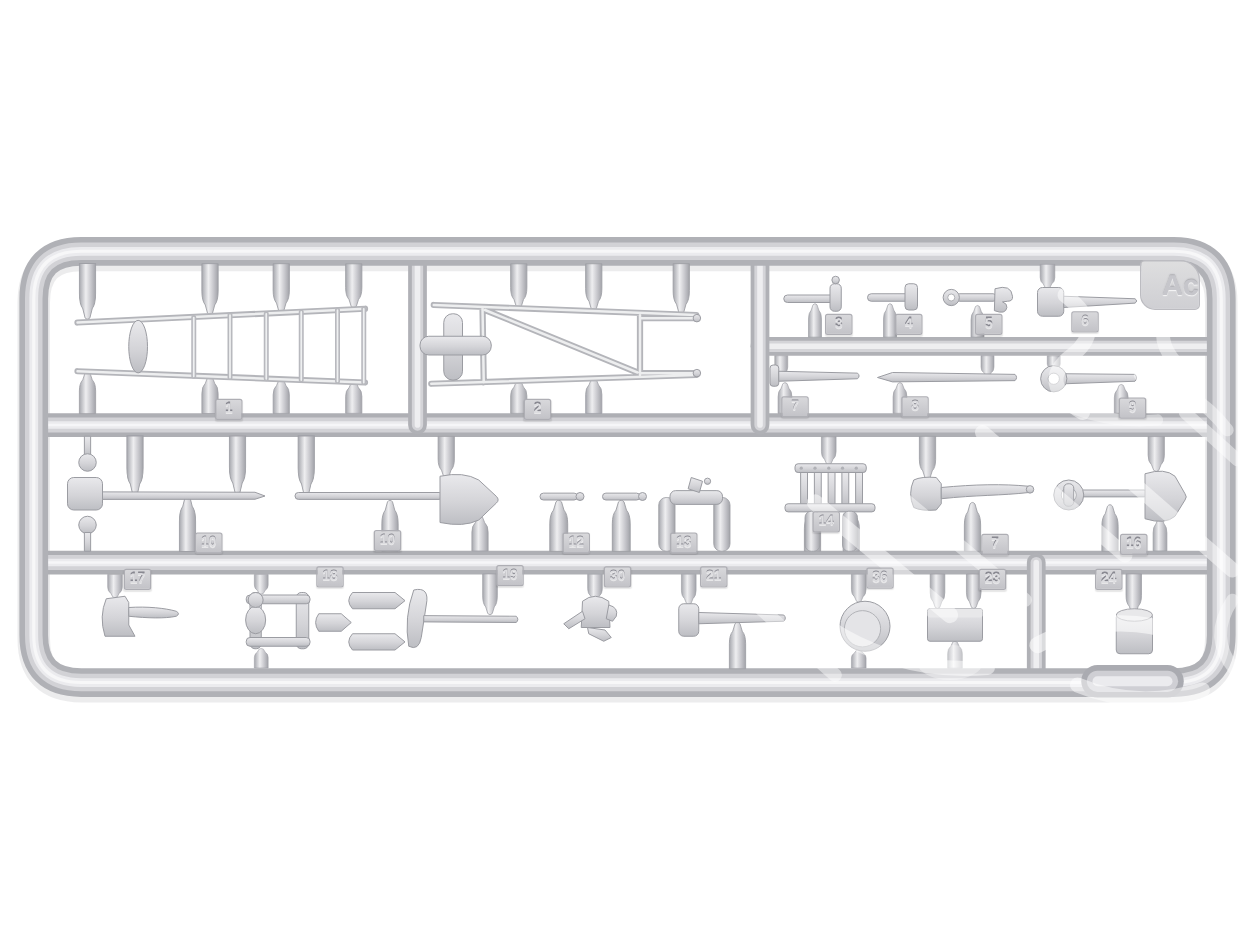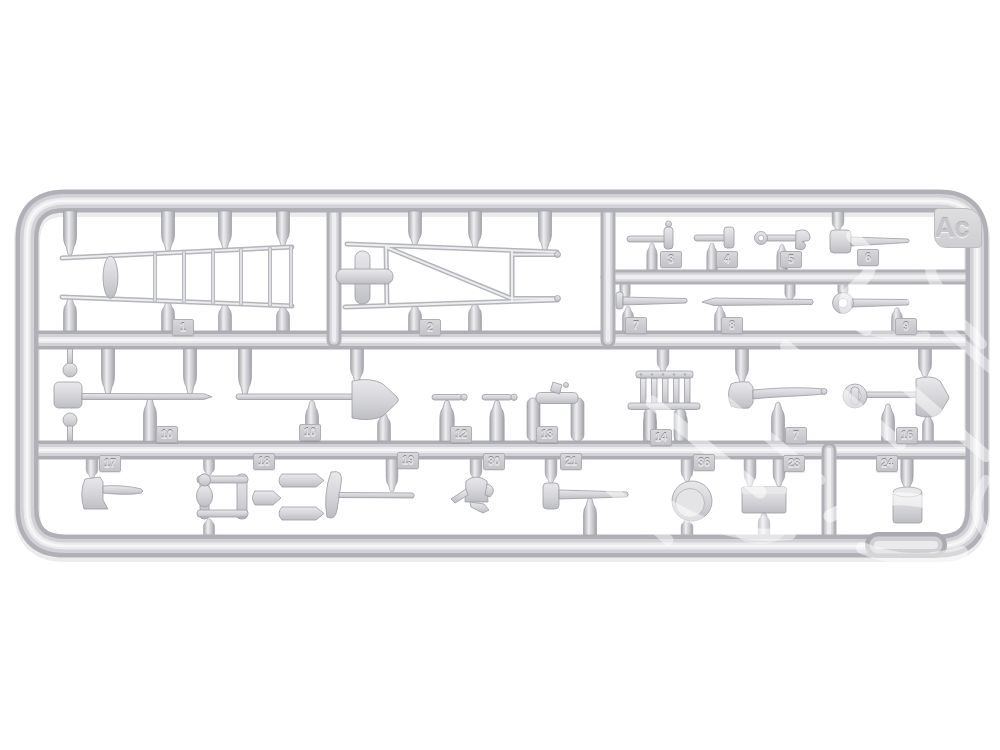--- a/index.html
+++ b/index.html
@@ -34,23 +34,23 @@
   .wm{fill:none;stroke:#ffffff;stroke-linecap:round}
   
   .tag{
     position:absolute;width:20px;height:15px;line-height:15px;text-align:center;
     background:linear-gradient(#d8d8db,#c3c3c8);border:1px solid #aeaeb4;border-radius:2px;
     font-size:11px;font-weight:700;color:#dddde0;
     text-shadow:0 -1px 0 rgba(128,128,136,.9),0 1px 0 rgba(255,255,255,.55);
     box-shadow:0 1px 1px rgba(0,0,0,.10);
   }
   .code-tag{
-    position:absolute;left:934px;top:208px;width:46px;height:38px;line-height:38px;text-align:left;
+    position:absolute;left:912px;top:208px;width:46px;height:38px;line-height:38px;text-align:right;
     background:linear-gradient(#dededf,#cfcfd3);border:1px solid #bcbcc1;
-    border-radius:4px 16px 4px 12px;font-size:27px;font-weight:700;color:#c6c6cb;
+    border-radius:4px 16px 4px 12px;font-size:23px;font-weight:700;color:#c6c6cb;
     text-shadow:0 1px 1px rgba(255,255,255,.85),0 -1px 1px rgba(110,110,120,.45);
   }
 </style>
 </head>
 <body>
 
 <div id="stage">
 <svg width="1000" height="750" viewBox="0 0 1000 750">
   <defs>
     <linearGradient id="gp" x1="0" y1="0" x2="0" y2="1">
@@ -350,21 +350,21 @@
 <div class="tag" style="left:716px;top:251px">4</div>
 <div class="tag" style="left:780px;top:251px">5</div>
 <div class="tag" style="left:857px;top:249px">6</div>
 <div class="tag" style="left:625px;top:317px">7</div>
 <div class="tag" style="left:721px;top:317px">8</div>
 <div class="tag" style="left:895px;top:318px">9</div>
 <div class="tag" style="left:156px;top:426px">10</div>
 <div class="tag" style="left:299px;top:424px">10</div>
 <div class="tag" style="left:450px;top:426px">12</div>
 <div class="tag" style="left:536px;top:426px">13</div>
-<div class="tag" style="left:650px;top:429px">14</div>
+<div class="tag" style="left:650px;top:409px">14</div>
 <div class="tag" style="left:785px;top:427px">7</div>
 <div class="tag" style="left:896px;top:427px">16</div>
 <div class="tag" style="left:99px;top:455px">17</div>
 <div class="tag" style="left:253px;top:453px">18</div>
 <div class="tag" style="left:397px;top:452px">19</div>
 <div class="tag" style="left:483px;top:453px">30</div>
 <div class="tag" style="left:560px;top:453px">21</div>
 <div class="tag" style="left:693px;top:454px">36</div>
 <div class="tag" style="left:783px;top:455px">23</div>
 <div class="tag" style="left:876px;top:455px">24</div>

